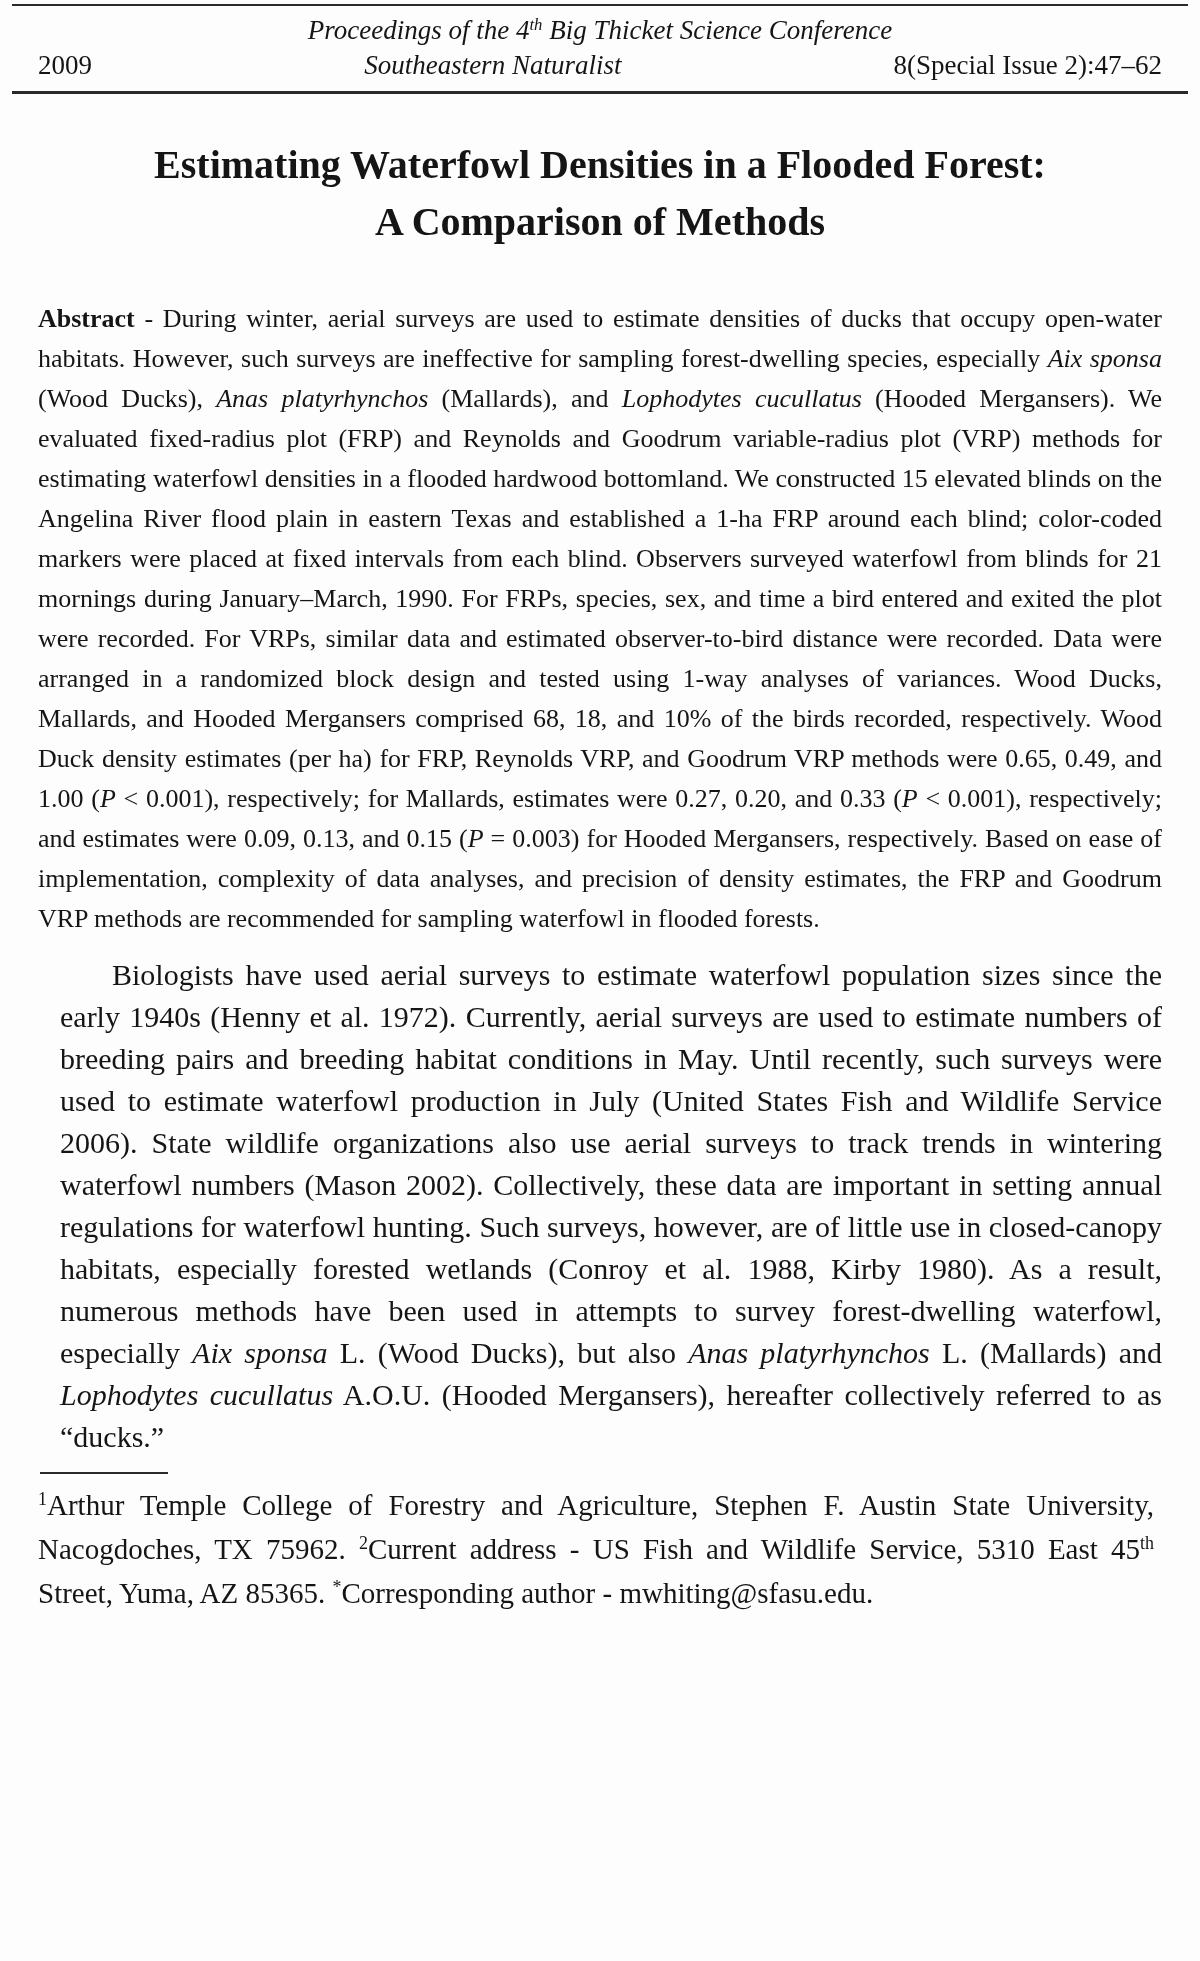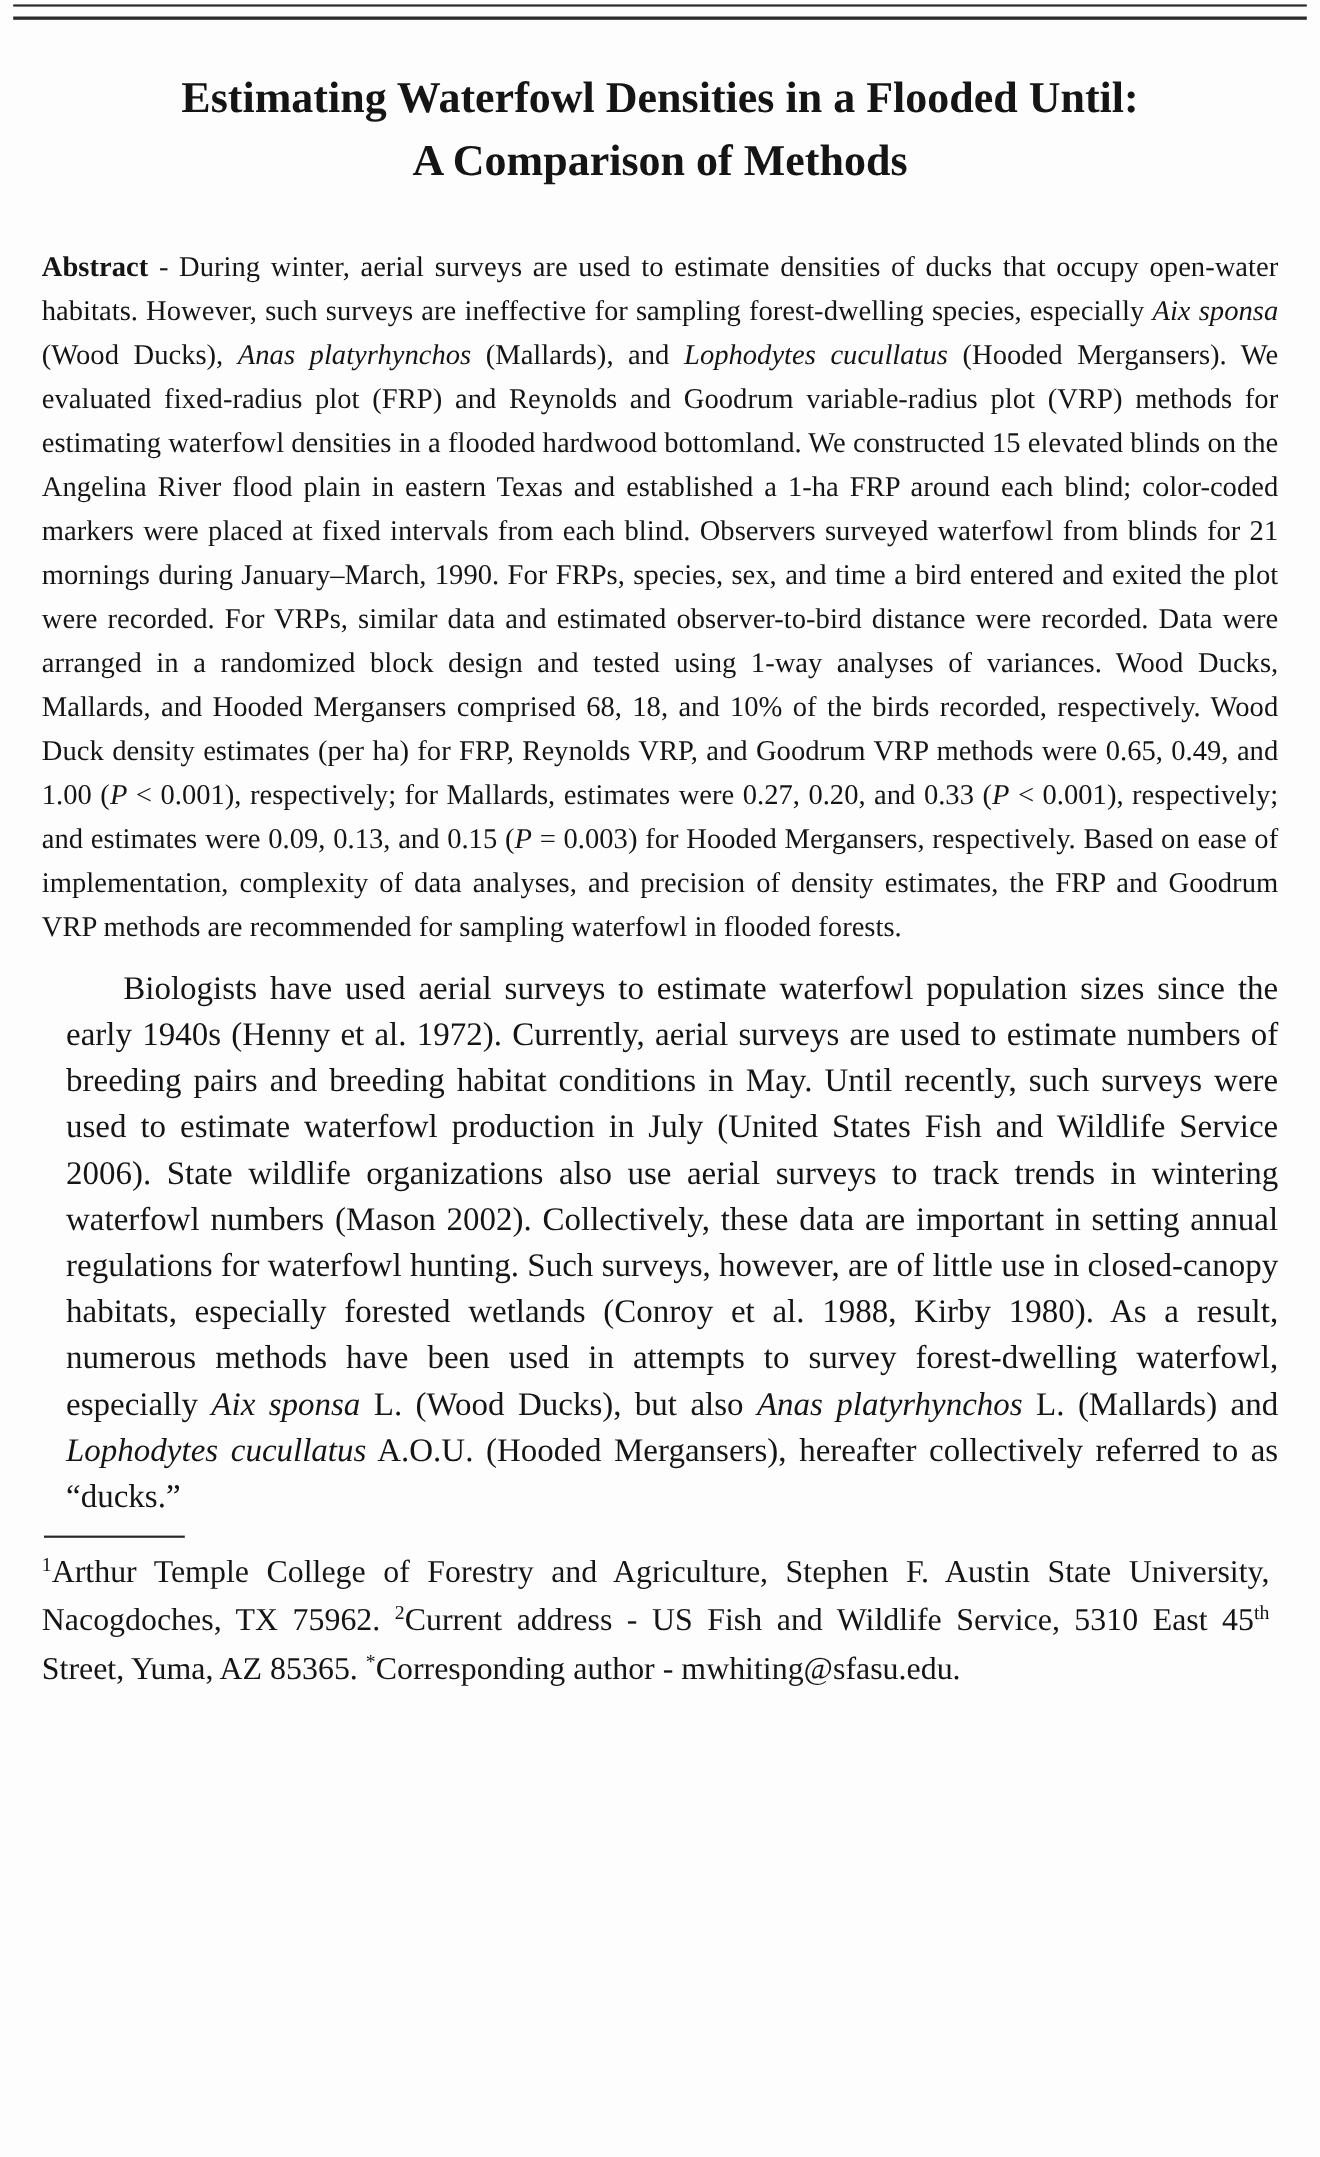--- a/index.html
+++ b/index.html
@@ -95,25 +95,33 @@
     top: -0.55em;
   }
 </style>
 </head>
 <body>
 
 <div class="page">
 
   <hr class="rule rule-top">
 
+  <div class="journal-header">
+    <div class="proceedings-line"><span>Proceedings of the 4</span><sup>th</sup><span> Big Thicket Science Conference</span></div>
+    <div class="journal-line">
+      <span class="year">2009</span>
+      <span class="journal-name">Southeastern Naturalist</span>
+      <span class="citation">8(Special Issue 2):47–62</span>
+    </div>
+  </div>
 
   <hr class="rule rule-thick">
 
   <h1 class="article-title">
-    <span>Estimating Waterfowl Densities in a Flooded Until:</span><br>
+    <span>Estimating Waterfowl Densities in a Flooded Forest:</span><br>
     <span>A Comparison of Methods</span>
   </h1>
 
 
   <p class="abstract-paragraph"><span style="font-weight: bold;">Abstract</span><span> - During winter, aerial surveys are used to estimate densities of ducks that occupy open-water habitats. However, such surveys are ineffective for sampling forest-dwelling species, especially </span><span style="font-style: italic;">Aix sponsa</span><span> (Wood Ducks), </span><span style="font-style: italic;">Anas platyrhynchos</span><span> (Mallards), and </span><span style="font-style: italic;">Lophodytes cucullatus</span><span> (Hooded Mergansers). We evaluated fixed-radius plot (FRP) and Reynolds and Goodrum variable-radius plot (VRP) methods for estimating waterfowl densities in a flooded hardwood bottomland. We constructed 15 elevated blinds on the Angelina River flood plain in eastern Texas and established a 1-ha FRP around each blind; color-coded markers were placed at fixed intervals from each blind. Observers surveyed waterfowl from blinds for 21 mornings during January–March, 1990. For FRPs, species, sex, and time a bird entered and exited the plot were recorded. For VRPs, similar data and estimated observer-to-bird distance were recorded. Data were arranged in a randomized block design and tested using 1-way analyses of variances. Wood Ducks, Mallards, and Hooded Mergansers comprised 68, 18, and 10% of the birds recorded, respectively. Wood Duck density estimates (per ha) for FRP, Reynolds VRP, and Goodrum VRP methods were 0.65, 0.49, and 1.00 (</span><span style="font-style: italic;">P</span><span> &lt; 0.001), respectively; for Mallards, estimates were 0.27, 0.20, and 0.33 (</span><span style="font-style: italic;">P</span><span> &lt; 0.001), respectively; and estimates were 0.09, 0.13, and 0.15 (</span><span style="font-style: italic;">P</span><span> = 0.003) for Hooded Mergansers, respectively. Based on ease of implementation, complexity of data analyses, and precision of density estimates, the FRP and Goodrum VRP methods are recommended for sampling waterfowl in flooded forests.</span></p>
 
 
   <p class="intro-paragraph"><span>Biologists have used aerial surveys to estimate waterfowl population sizes since the early 1940s (Henny et al. 1972). Currently, aerial surveys are used to estimate numbers of breeding pairs and breeding habitat conditions in May. Until recently, such surveys were used to estimate waterfowl production in July (United States Fish and Wildlife Service 2006). State wildlife organizations also use aerial surveys to track trends in wintering waterfowl numbers (Mason 2002). Collectively, these data are important in setting annual regulations for waterfowl hunting. Such surveys, however, are of little use in closed-canopy habitats, especially forested wetlands (Conroy et al. 1988, Kirby 1980). As a result, numerous methods have been used in attempts to survey forest-dwelling waterfowl, especially </span><span style="font-style: italic;">Aix sponsa</span><span> L. (Wood Ducks), but also </span><span style="font-style: italic;">Anas platyrhynchos</span><span> L. (Mallards) and </span><span style="font-style: italic;">Lophodytes cucullatus</span><span> A.O.U. (Hooded Mergansers), hereafter collectively referred to as “ducks.”</span></p>
 
   <hr class="footnote-separator">

